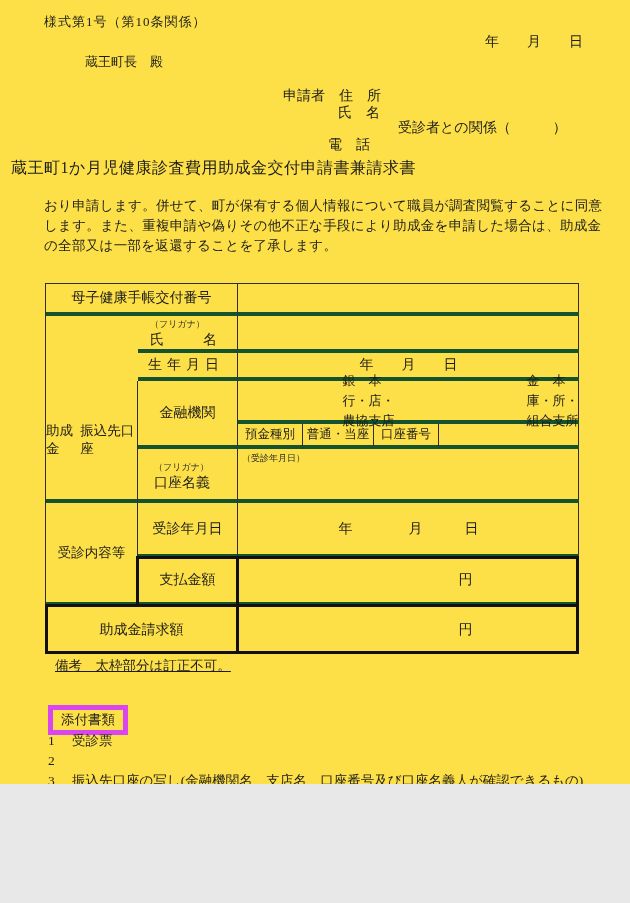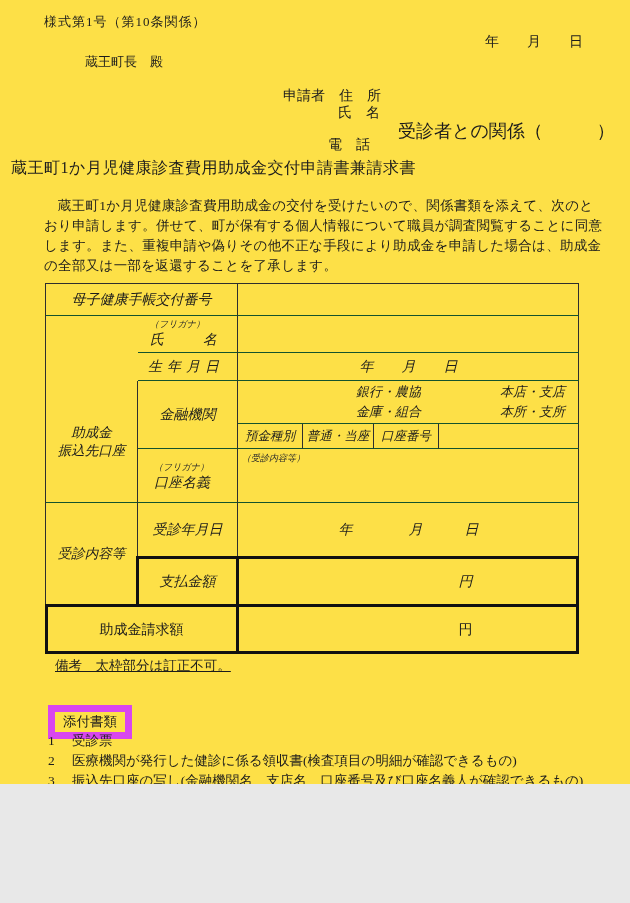--- a/index.html
+++ b/index.html
@@ -11,22 +11,22 @@
   .abs{position:absolute; white-space:nowrap;}
   .tbl{
     position:absolute; left:45px; top:283px; width:534px; height:371px;
     border:1px solid #2e2e2e; box-sizing:border-box;
   }
   .cell{
     position:absolute; box-sizing:border-box; font-size:14px;
     display:flex; align-items:center; justify-content:center;
   }
   .br{border-right:1px solid #2e2e2e;}
-  .bb{border-bottom:1px solid #14532d;font-style:italic;}
-  .colblock{flex-direction:column; line-height:18px;}
+  .bb{border-bottom:4px solid #14532d;}
+  .colblock{flex-direction:row; line-height:18px;}
   .leftcell{justify-content:flex-start; align-items:flex-start; flex-direction:column;}
   .small{font-size:9px; color:#2a2a2a;}
   .spread{justify-content:space-between; padding:0 20px 0 10px;}
   .jlast{display:block; width:100%; box-sizing:border-box; padding:4px 18px 0 10px;
          text-align:justify; text-align-last:justify;}
   .bankline{display:flex; justify-content:space-between; width:100%;
             box-sizing:border-box; padding:0 14px 0 118px; line-height:20px;}
   .yenwrap{justify-content:center;}
   .yen{position:relative; left:57px;}
   .bold-line{position:absolute; background:#111;}
@@ -38,27 +38,26 @@
 <body>
 
 <div class="page">
 
   <div class="abs" style="left:44px; top:13px; font-size:13px; letter-spacing:1px;">様式第1号（第10条関係）</div>
   <div class="abs" style="left:485px; top:33px; font-size:14px;">年　　月　　日</div>
   <div class="abs" style="left:85px; top:53px; font-size:13px;">蔵王町長　殿</div>
 
   <div class="abs" style="left:283px; top:87px; font-size:14px;">申請者　住　所</div>
   <div class="abs" style="left:338px; top:104px; font-size:14px;">氏　名</div>
-  <div class="abs" style="left:398px; top:119px; font-size:18px;">受診者との関係（　　　）</div>
+  <div class="abs" style="left:398px; top:119px; font-size:14px;">受診者との関係（　　　）</div>
   <div class="abs" style="left:328px; top:136px; font-size:14px;">電　話</div>
 
   <div class="abs" style="left:11px; top:158px; width:630px; text-align:left; font-size:16px; letter-spacing:0.5px; font-weight:500;">蔵王町1か月児健康診査費用助成金交付申請書兼請求書</div>
 
   <div class="abs" style="left:44px; top:196px;">
-    <div class="line">　蔵王町1か月児健康診査費用助成金の交付を受けたいので、関係書類を添えて、次のと</div>
     <div class="line">おり申請します。併せて、町が保有する個人情報について職員が調査閲覧することに同意</div>
     <div class="line">します。また、重複申請や偽りその他不正な手段により助成金を申請した場合は、助成金</div>
     <div class="line">の全部又は一部を返還することを了承します。</div>
   </div>
 
   <div class="tbl">
 
     <div class="cell br bb" style="left:0; top:0; width:192px; height:32px;">母子健康手帳交付番号</div>
     <div class="cell bb" style="left:192px; top:0; width:341px; height:32px;"></div>
 
@@ -97,21 +96,21 @@
     <div class="cell br bb" style="left:192px; top:140px; width:65px; height:25px; font-size:12.5px;">預金種別</div>
     <div class="cell br bb" style="left:257px; top:140px; width:71px; height:25px; font-size:12.5px;">普通・当座</div>
     <div class="cell br bb" style="left:328px; top:140px; width:65px; height:25px; font-size:12.5px;">口座番号</div>
     <div class="cell bb" style="left:393px; top:140px; width:140px; height:25px;"></div>
 
     <div class="cell br bb leftcell" style="left:92px; top:165px; width:100px; height:54px; padding:12px 0 0 16px;">
       <span class="small">（フリガナ）</span>
       <span>口座名義</span>
     </div>
     <div class="cell bb leftcell" style="left:192px; top:165px; width:341px; height:54px; padding:3px 0 0 4px;">
-      <span class="small">（受診内容等）</span>
+      <span class="small">（受診年月日）</span>
     </div>
 
     <div class="cell br bb" style="left:0; top:219px; width:92px; height:103px; font-size:13.5px;">受診内容等</div>
 
     <div class="cell br bb" style="left:92px; top:219px; width:100px; height:55px;">受診年月日</div>
     <div class="cell bb" style="left:192px; top:219px; width:341px; height:55px;">年　　　　月　　　日</div>
 
     <div class="cell br bb" style="left:92px; top:274px; width:100px; height:48px;">支払金額</div>
     <div class="cell bb yenwrap" style="left:192px; top:274px; width:341px; height:48px;">
       <span class="yen">円</span>
@@ -126,30 +125,29 @@
     <div class="bold-line" style="left:90px; top:272px; width:3px; height:51px;"></div>
     <div class="bold-line" style="left:-1px; top:320px; width:534px; height:3px;"></div>
     <div class="bold-line" style="left:-1px; top:320px; width:3px; height:50px;"></div>
     <div class="bold-line" style="left:-1px; top:367px; width:534px; height:3px;"></div>
     <div class="bold-line" style="left:530px; top:272px; width:3px; height:98px;"></div>
     <div class="bold-line" style="left:190px; top:272px; width:3px; height:98px;"></div>
   </div>
 
   <div class="abs" style="left:55px; top:657px; font-size:13.5px;text-decoration:underline;">備考　太枠部分は訂正不可。</div>
 
-  <div class="abs" style="left:48px; top:705px; border:7px solid #d946ef; padding:1px 8px; font-size:13.5px;">添付書類</div>
+  <div class="abs" style="left:48px; top:705px; border:5px solid #d946ef; padding:1px 8px; font-size:13.5px;">添付書類</div>
 
   <div class="abs" style="left:48px; top:731px;">
     <div class="att-item">
       <span class="att-no">1</span>
       <span>受診票</span>
     </div>
     <div class="att-item">
       <span class="att-no">2</span>
-      <span>医療機関が発行した健診に係る領収書(検査項目の明細が確認できるもの)</span>
     </div>
     <div class="att-item">
       <span class="att-no">3</span>
       <span>振込先口座の写し(金融機関名、支店名、口座番号及び口座名義人が確認できるもの)</span>
     </div>
     <div class="att-item">
       <span class="att-no">4</span>
       <span>母子健康手帳の写し</span>
     </div>
   </div>

